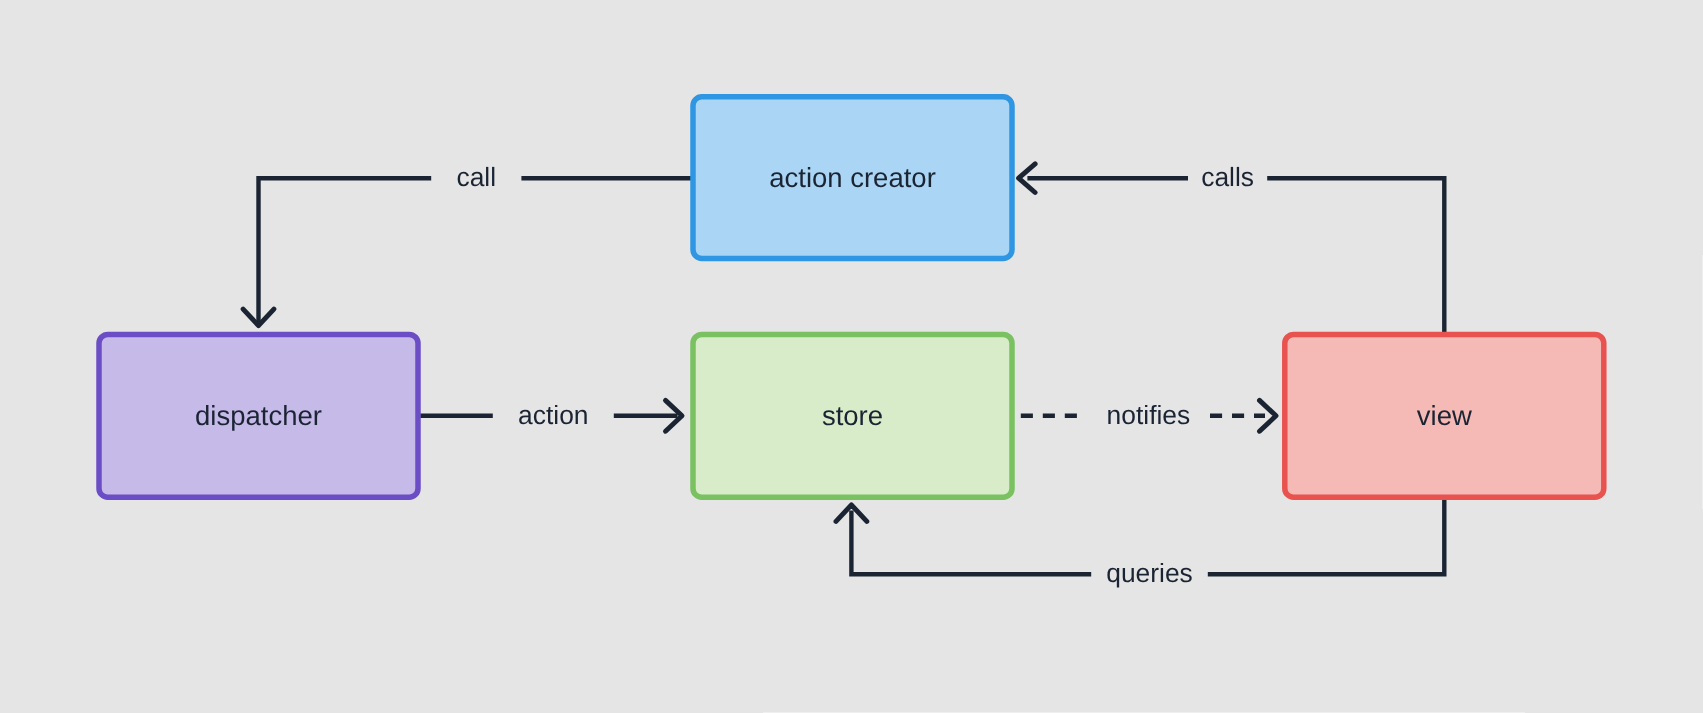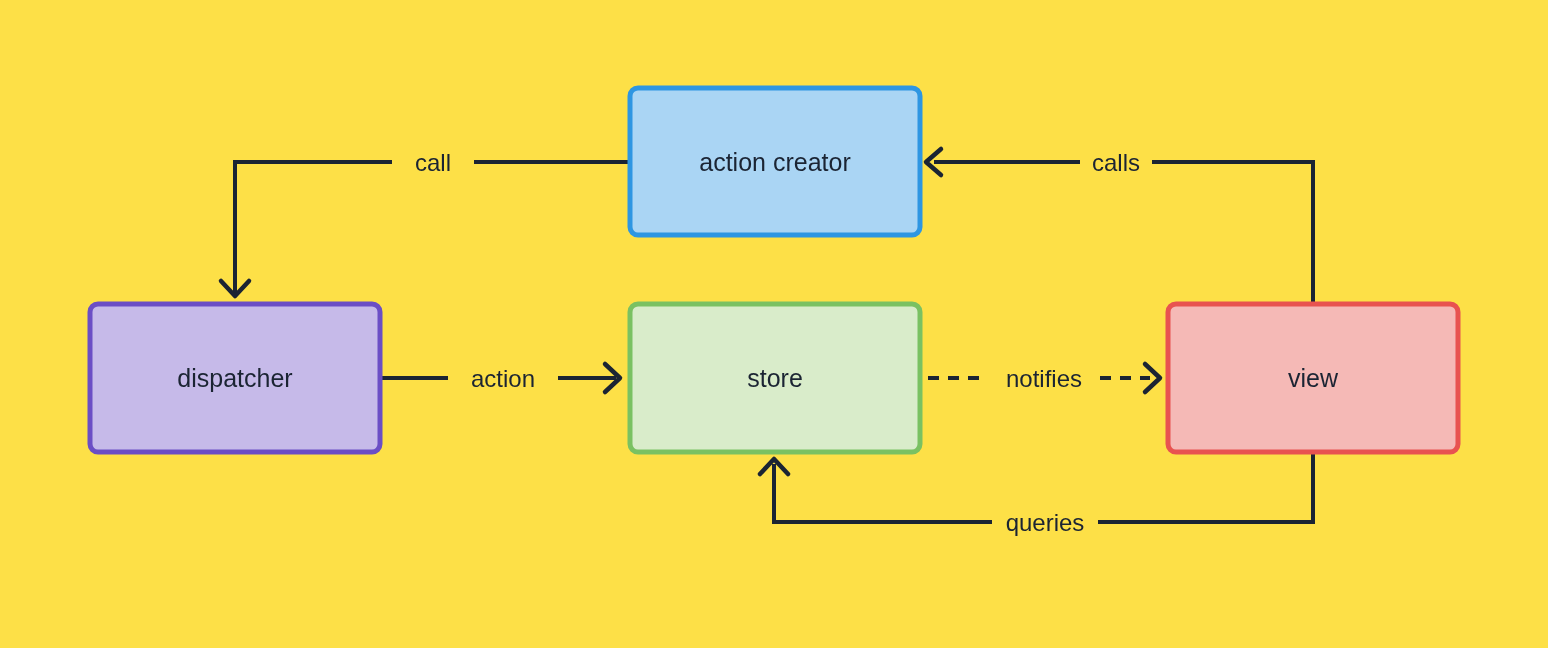--- a/index.html
+++ b/index.html
@@ -1,20 +1,20 @@
 <!DOCTYPE html>
 <html><head>
 <meta charset="utf-8">
 <style>
   html, body { margin: 0; padding: 0; background: #ffffff; }
   .canvas {
     position: relative;
     width: 1548px;
     height: 648px;
-    background: #fde047;
+    background: #e5e5e5;
     font-family: "Liberation Sans", sans-serif;
     overflow: hidden;
   }
   svg { display: block; }
   .edge {
     fill: none;
     stroke: #1b2433;
     stroke-width: 4;
   }
   .edge.dashed { stroke-dasharray: 11 9; }

